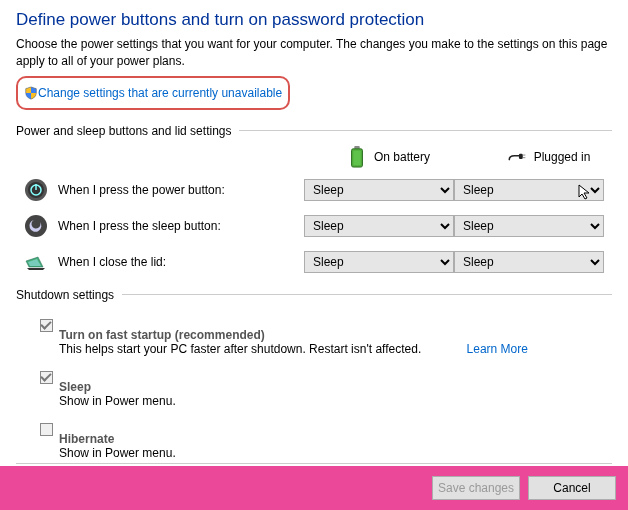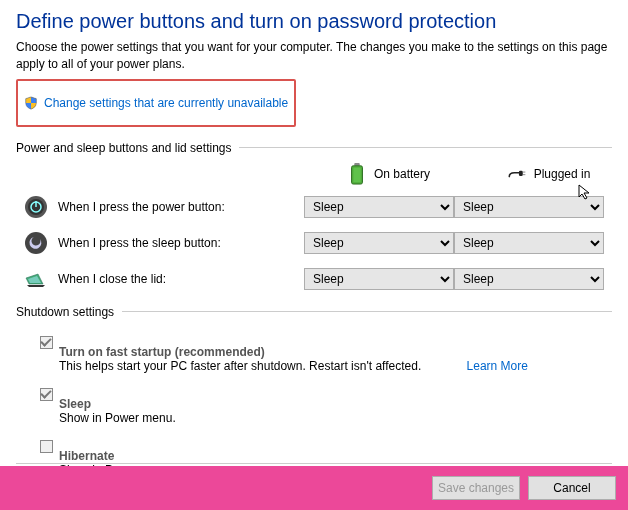--- a/index.html
+++ b/index.html
@@ -1,20 +1,20 @@
 <!DOCTYPE html>
 <html><head>
   <meta charset="utf-8">
   <style>
     * { box-sizing: border-box; font-family: "Segoe UI", Arial, sans-serif; }
     body { margin: 0; padding: 0; width: 628px; height: 510px; background: #fff; color: #000; font-size: 12px; overflow: hidden; position: relative; }
     .content { padding: 10px 16px 0 16px; }
-    .title { color: #003399; font-size: 20px; font-weight: 400; margin-bottom: 6px; }
+    .title { color: #003399; font-size: 17px; font-weight: 400; margin-bottom: 6px; }
     .desc { color: #000; font-size: 12px; line-height: 1.4; margin-bottom: 6px; }
-    .link-row { display: inline-flex; align-items: center; gap: 6px; padding: 15px 6px; border: 2px solid #d9534f; border-radius: 2px; margin-bottom: 8px; }
+    .link-row { display: inline-flex; align-items: center; padding: 8px 6px; border: 2px solid #d9534f; border-radius: 10px; margin-bottom: 8px; }
     .shield { width: 14px; height: 14px; }
     .link { color: #0066cc; font-size: 12px; cursor: pointer; }
     .section-header { display: flex; align-items: center; margin: 6px 0 8px 0; }
     .section-header .label { color: #000; font-size: 12px; white-space: nowrap; }
     .section-header .rule { flex: 1; height: 1px; background: #ccc; margin-left: 8px; }
     .cols-header { display: grid; grid-template-columns: 280px 150px 150px; gap: 10px; align-items: center; margin-bottom: 10px; padding-left: 8px; text-align: center; }
     .cols-header .spacer { }
     .col-label { display: flex; align-items: center; gap: 8px; font-size: 12px; justify-content: center; }
     .battery-icon, .plug-icon { width: 18px; height: 22px; }
     .row { display: grid; grid-template-columns: 280px 150px 150px; align-items: center; margin-bottom: 12px; padding-left: 8px; }

